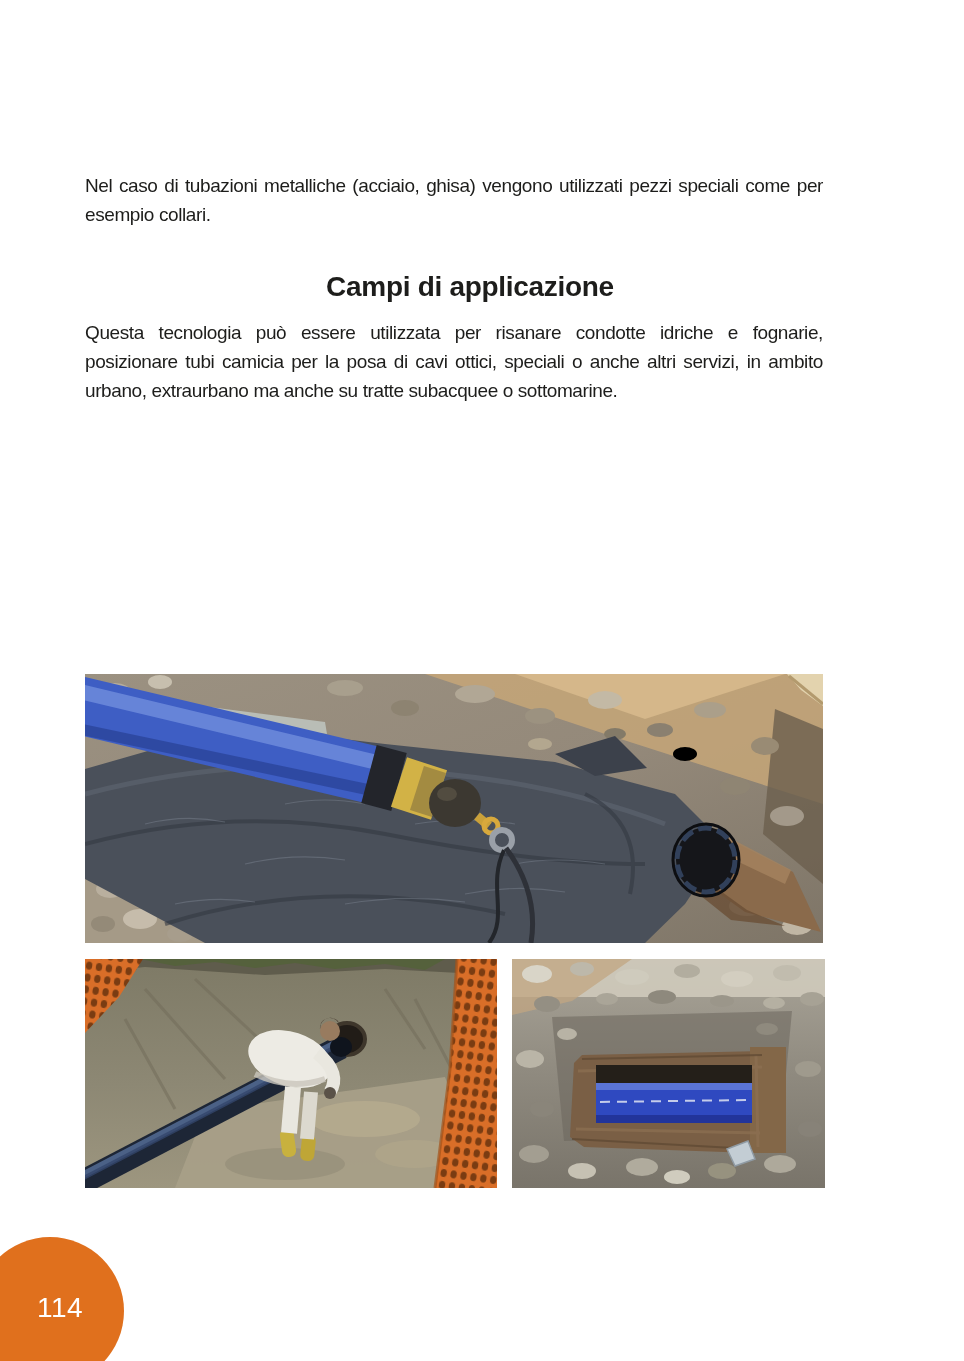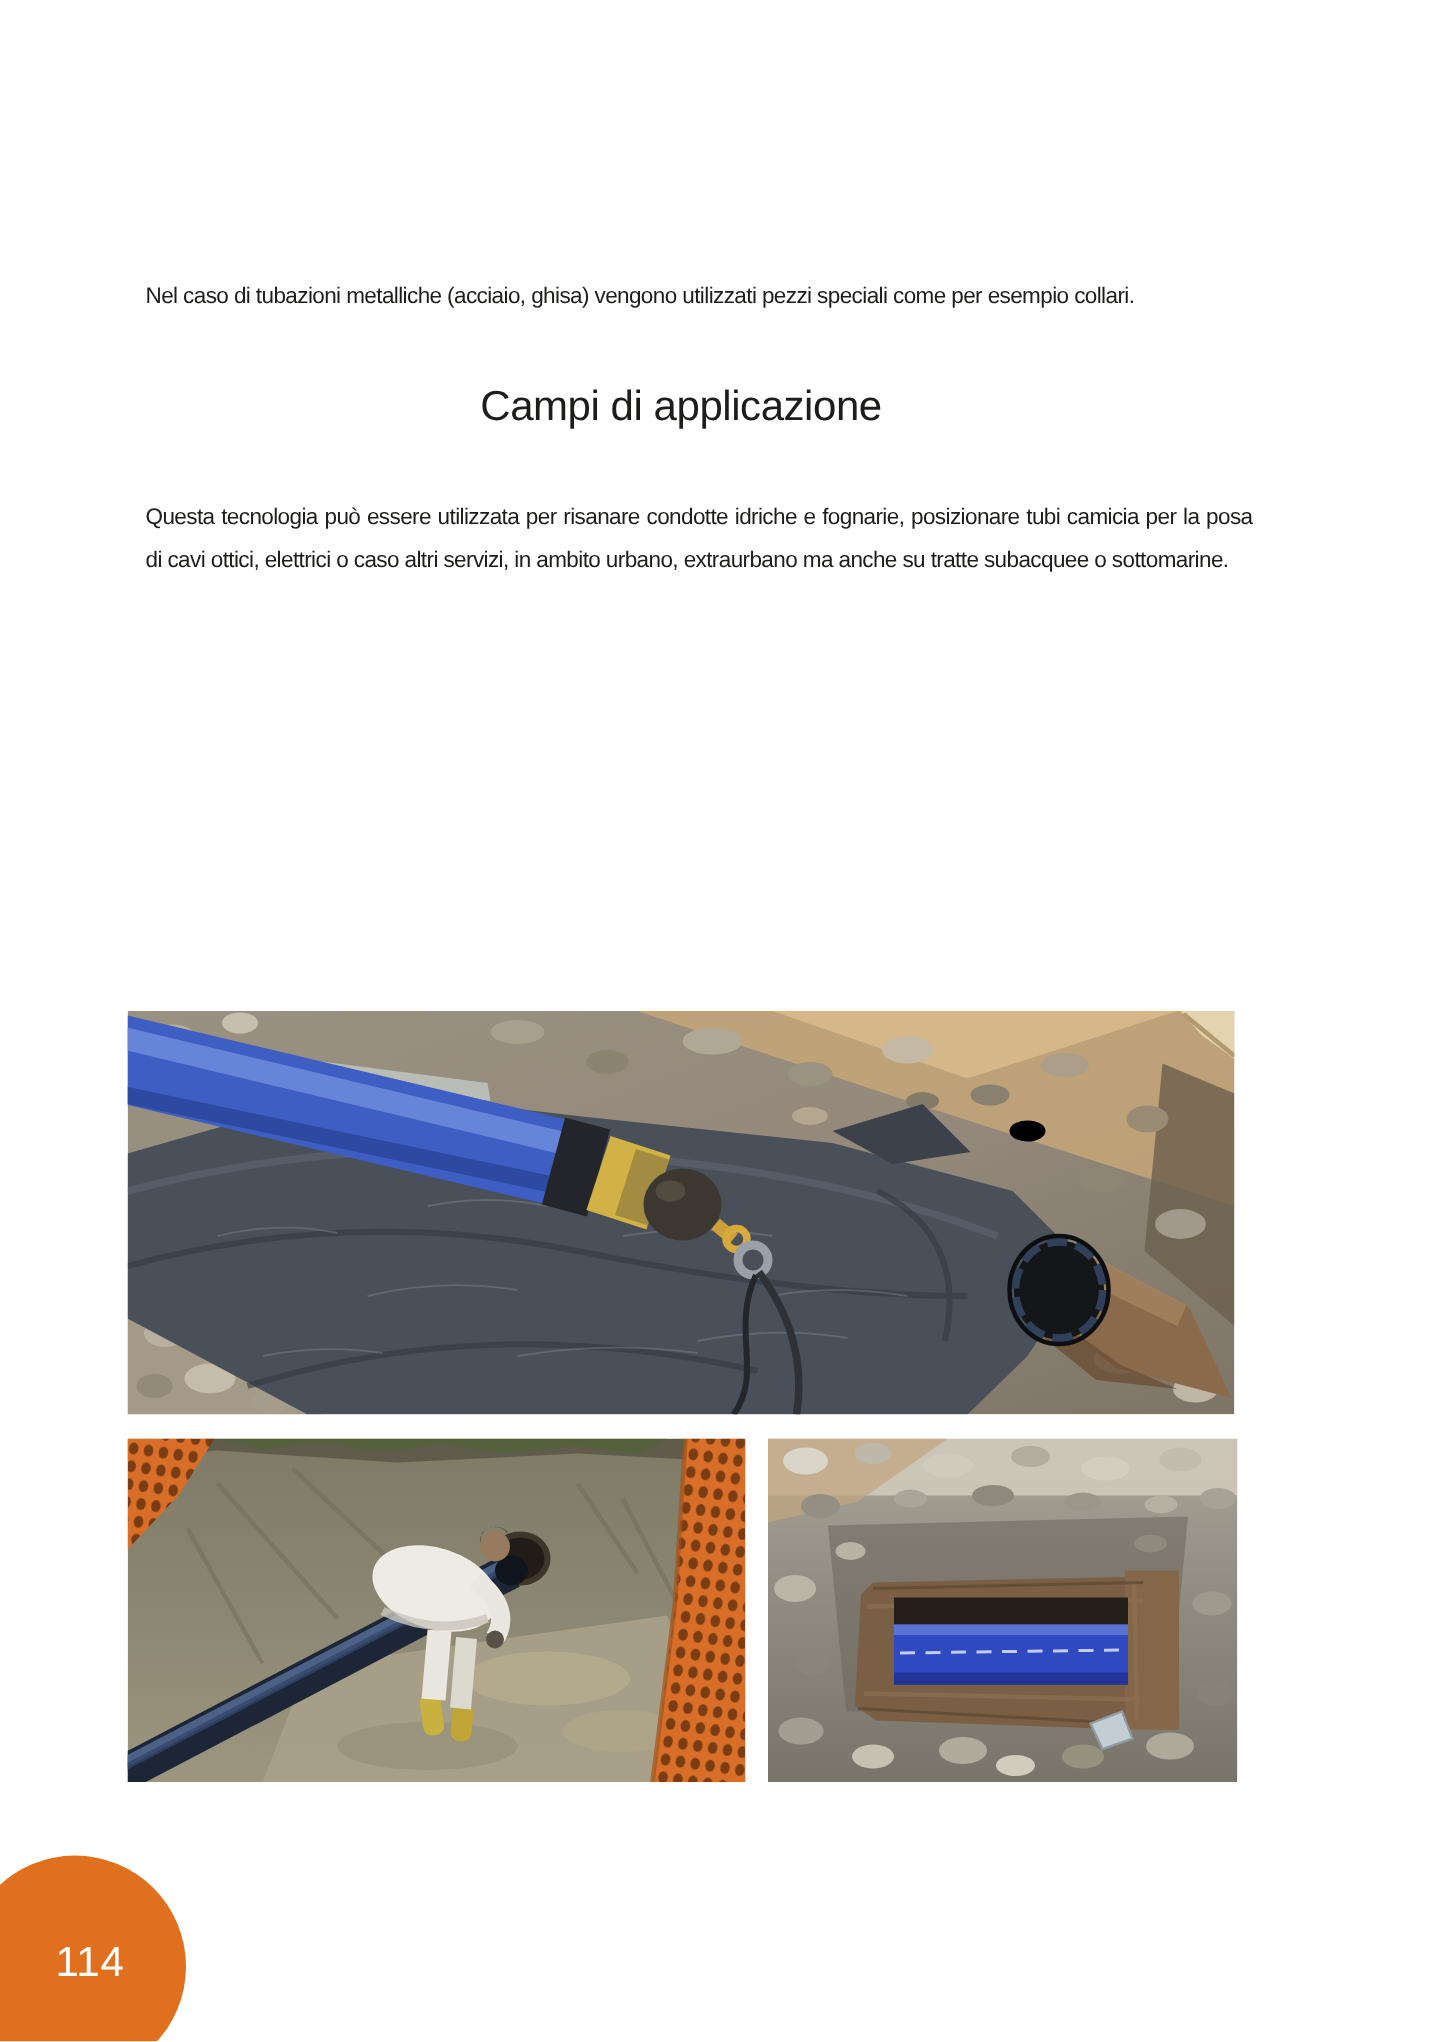--- a/index.html
+++ b/index.html
@@ -7,35 +7,35 @@
     position:relative;
     width:964px;height:1361px;
     background:#ffffff;
     overflow:hidden;
     font-family:"Liberation Sans","DejaVu Sans",sans-serif;
     color:#1d1d1b;
   }
   .body-text{
     position:absolute;
     left:85px;width:738px;
-    margin:12px;
-    font-size:15px;
+    margin:0;
+    font-size:19px;
     line-height:29px;
     letter-spacing:-0.4px;
     font-weight:400;
     text-align:justify;
     hyphens:auto;-webkit-hyphens:auto;
   }
   .heading{
     position:absolute;
     left:85px;width:738px;
-    margin:0;
+    margin:16px;
     font-size:28px;
     line-height:30px;
-    font-weight:400;
+    font-weight:700;
     letter-spacing:-0.3px;
     text-align:center;
   }
   .p1{top:171px;}
   .h-campi{top:256px;}
   .p2{top:318px;}
   .p3{top:434px;}
   .h-rif{top:547px;}
   .p4{top:611px;}
   figure.photo{position:absolute;margin:0;padding:0;overflow:hidden;}
@@ -62,21 +62,21 @@
 </style>
 </head>
 <body>
 
 <div class="page">
 
   <p class="body-text p1">Nel caso di tubazioni metalliche (acciaio, ghisa) vengono utilizzati pezzi speciali come per esempio collari.</p>
 
   <h2 class="heading h-campi">Campi di applicazione</h2>
 
-  <p class="body-text p2">Questa tecnologia può essere utilizzata per risanare condotte idriche e fognarie, posizionare tubi camicia per la posa di cavi ottici, elettrici o caso altri servizi, in ambito urbano, extraurbano ma anche su tratte subacquee o sottomarine.</p>
+  <p class="body-text p2">Questa tecnologia può essere utilizzata per risanare condotte idriche e fognarie, posizionare tubi camicia per la posa di cavi ottici, speciali o anche altri servizi, in ambito urbano, extraurbano ma anche su tratte subacquee o sottomarine.</p>
 
 
 
 
   <figure class="photo photo-large">
     <svg viewBox="0 0 738 269" preserveAspectRatio="none" aria-hidden="true">
       <defs>
         <linearGradient id="gA" x1="0" y1="0" x2="1" y2="1">
           <stop offset="0" stop-color="#9b9181"></stop>
           <stop offset="0.5" stop-color="#94897a"></stop>

